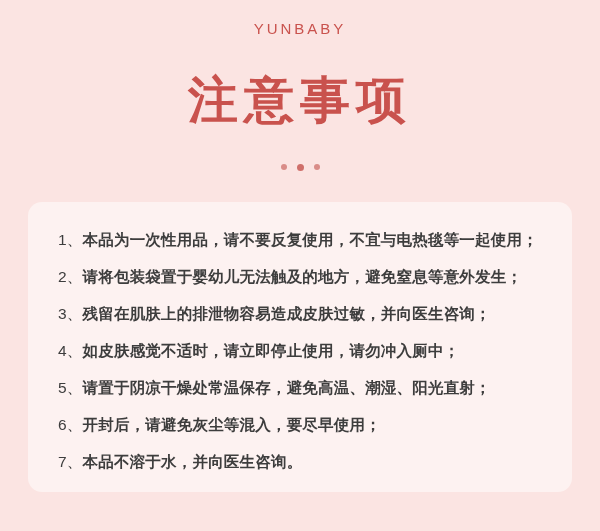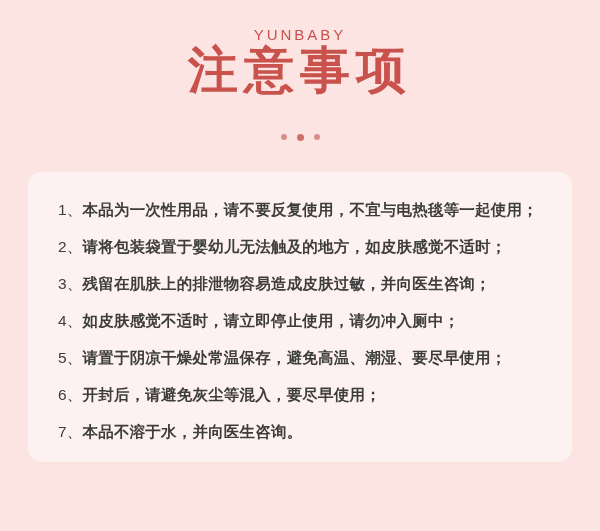--- a/index.html
+++ b/index.html
@@ -17,28 +17,29 @@
     position: relative;
     width: 600px;
     height: 531px;
     box-sizing: border-box;
     background: #fbe4e2;
     display: flex;
     flex-direction: column;
     align-items: center;
   }
   .brand {
-    margin-top: 26px;
+    margin-top: 20px;
     font-size: 15px;
     letter-spacing: 3px;
     color: #c9524d;
     font-weight: 400;
     text-align: left;
   }
   .title {
+    margin-top: 36px;
     font-size: 50px;
     font-weight: bold;
     color: #c9524d;
     letter-spacing: 6px;
     text-align: right;
     line-height: 1.1;
   }
   .dots {
     margin-top: 34px;
     display: flex;
@@ -106,33 +107,33 @@
     <span class="dot"></span>
   </div>
 
   <div class="card">
     <div class="item">
       <span class="num">1、</span>
       <span class="text">本品为一次性用品，请不要反复使用，不宜与电热毯等一起使用；</span>
     </div>
     <div class="item">
       <span class="num">2、</span>
-      <span class="text">请将包装袋置于婴幼儿无法触及的地方，如皮肤感觉不适时；</span>
+      <span class="text">请将包装袋置于婴幼儿无法触及的地方，避免窒息等意外发生；</span>
     </div>
     <div class="item">
       <span class="num">3、</span>
       <span class="text">残留在肌肤上的排泄物容易造成皮肤过敏，并向医生咨询；</span>
     </div>
     <div class="item">
       <span class="num">4、</span>
       <span class="text">如皮肤感觉不适时，请立即停止使用，请勿冲入厕中；</span>
     </div>
     <div class="item">
       <span class="num">5、</span>
-      <span class="text">请置于阴凉干燥处常温保存，避免高温、潮湿、要尽早使用；</span>
+      <span class="text">请置于阴凉干燥处常温保存，避免高温、潮湿、阳光直射；</span>
     </div>
     <div class="item">
       <span class="num">6、</span>
       <span class="text">开封后，请避免灰尘等混入，要尽早使用；</span>
     </div>
     <div class="item">
       <span class="num">7、</span>
       <span class="text">本品不溶于水，并向医生咨询。</span>
     </div>
   </div>

